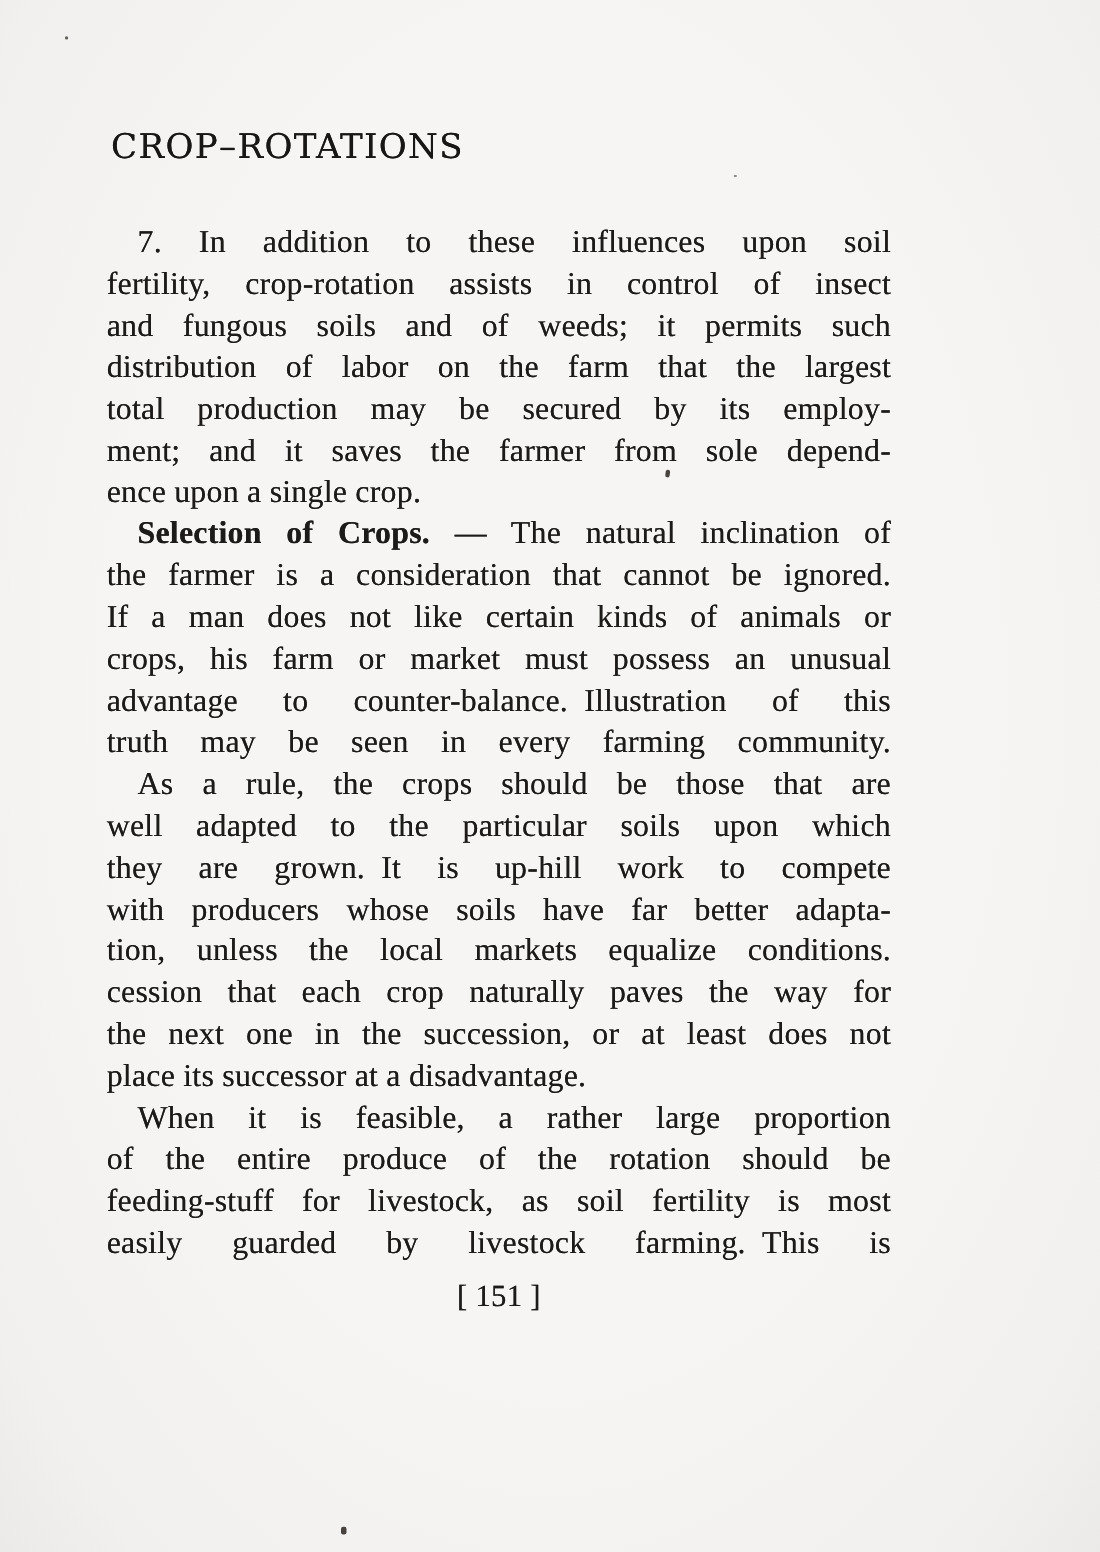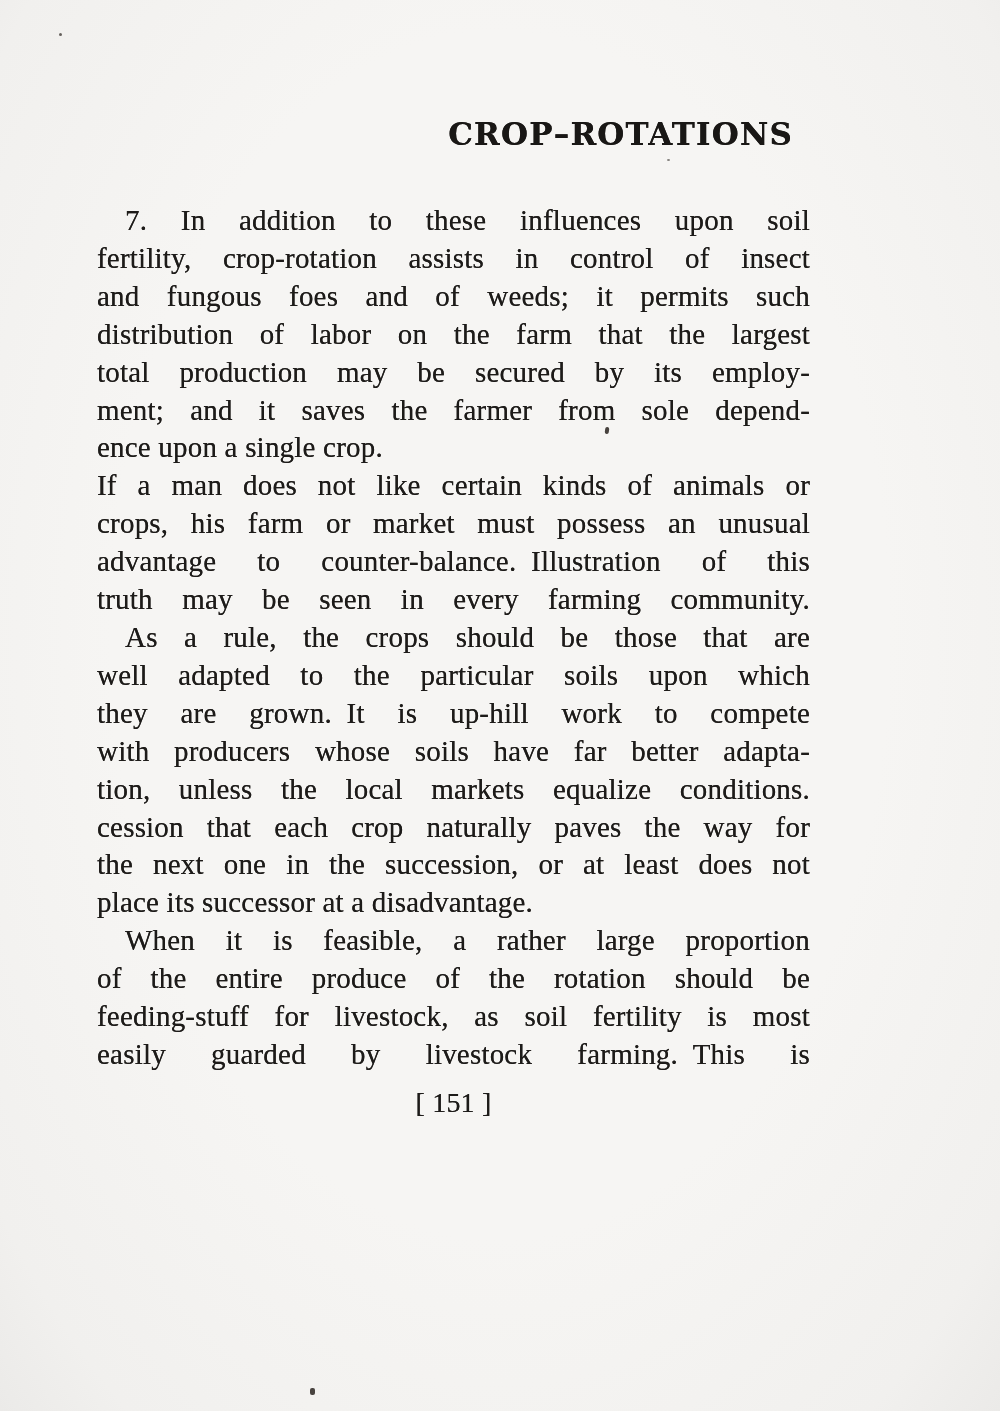--- a/index.html
+++ b/index.html
@@ -12,29 +12,29 @@
   }
   .page {
     position: absolute;
     inset: 0;
     background: radial-gradient(ellipse at 50% 45%, #f6f5f3 55%, #f1f0ee 88%, #ebeae8 100%);
     color: #1d1b19;
     font-family: "Liberation Serif", "DejaVu Serif", serif;
   }
   .title {
     position: absolute;
-    left: 80px;
+    left: 101px;
     top: 112px;
     width: 713px;
-    text-align: right;
+    text-align: left;
     font-family: "DejaVu Serif", serif;
     font-size: 31px;
     line-height: 44px;
     letter-spacing: 1.2px;
-    font-weight: 700;
+    font-weight: 400;
     color: #191715;
     text-shadow: 0 0 0.6px rgba(25,22,20,0.9);
   }
   .body-text {
     position: absolute;
     left: 97px;
     top: 202px;
     width: 713px;
     font-size: 29px;
     line-height: 37.9px;
@@ -69,25 +69,27 @@
 </head>
 <body>
 
 <div class="page">
 
   <div class="title">CROP–ROTATIONS</div>
 
   <div class="body-text">
     <div class="line ind">7. In addition to these influences upon soil</div>
     <div class="line">fertility, crop-rotation assists in control of insect</div>
-    <div class="line">and fungous foes and of weeds; it permits such</div>
+    <div class="line">and fungous soils and of weeds; it permits such</div>
     <div class="line">distribution of labor on the farm that the largest</div>
     <div class="line">total production may be secured by its employ-</div>
     <div class="line">ment; and it saves the farmer from sole depend-</div>
     <div class="line left">ence upon a single crop.</div>
+    <div class="line ind"><span class="bold">Selection of Crops.</span><span> — The natural inclination of</span></div>
+    <div class="line">the farmer is a consideration that cannot be ignored.</div>
     <div class="line">If a man does not like certain kinds of animals or</div>
     <div class="line">crops, his farm or market must possess an unusual</div>
     <div class="line">advantage to counter-balance. Illustration of this</div>
     <div class="line">truth may be seen in every farming community.</div>
     <div class="line ind">As a rule, the crops should be those that are</div>
     <div class="line">well adapted to the particular soils upon which</div>
     <div class="line">they are grown. It is up-hill work to compete</div>
     <div class="line">with producers whose soils have far better adapta-</div>
     <div class="line">tion, unless the local markets equalize conditions.</div>
     <div class="line">cession that each crop naturally paves the way for</div>

